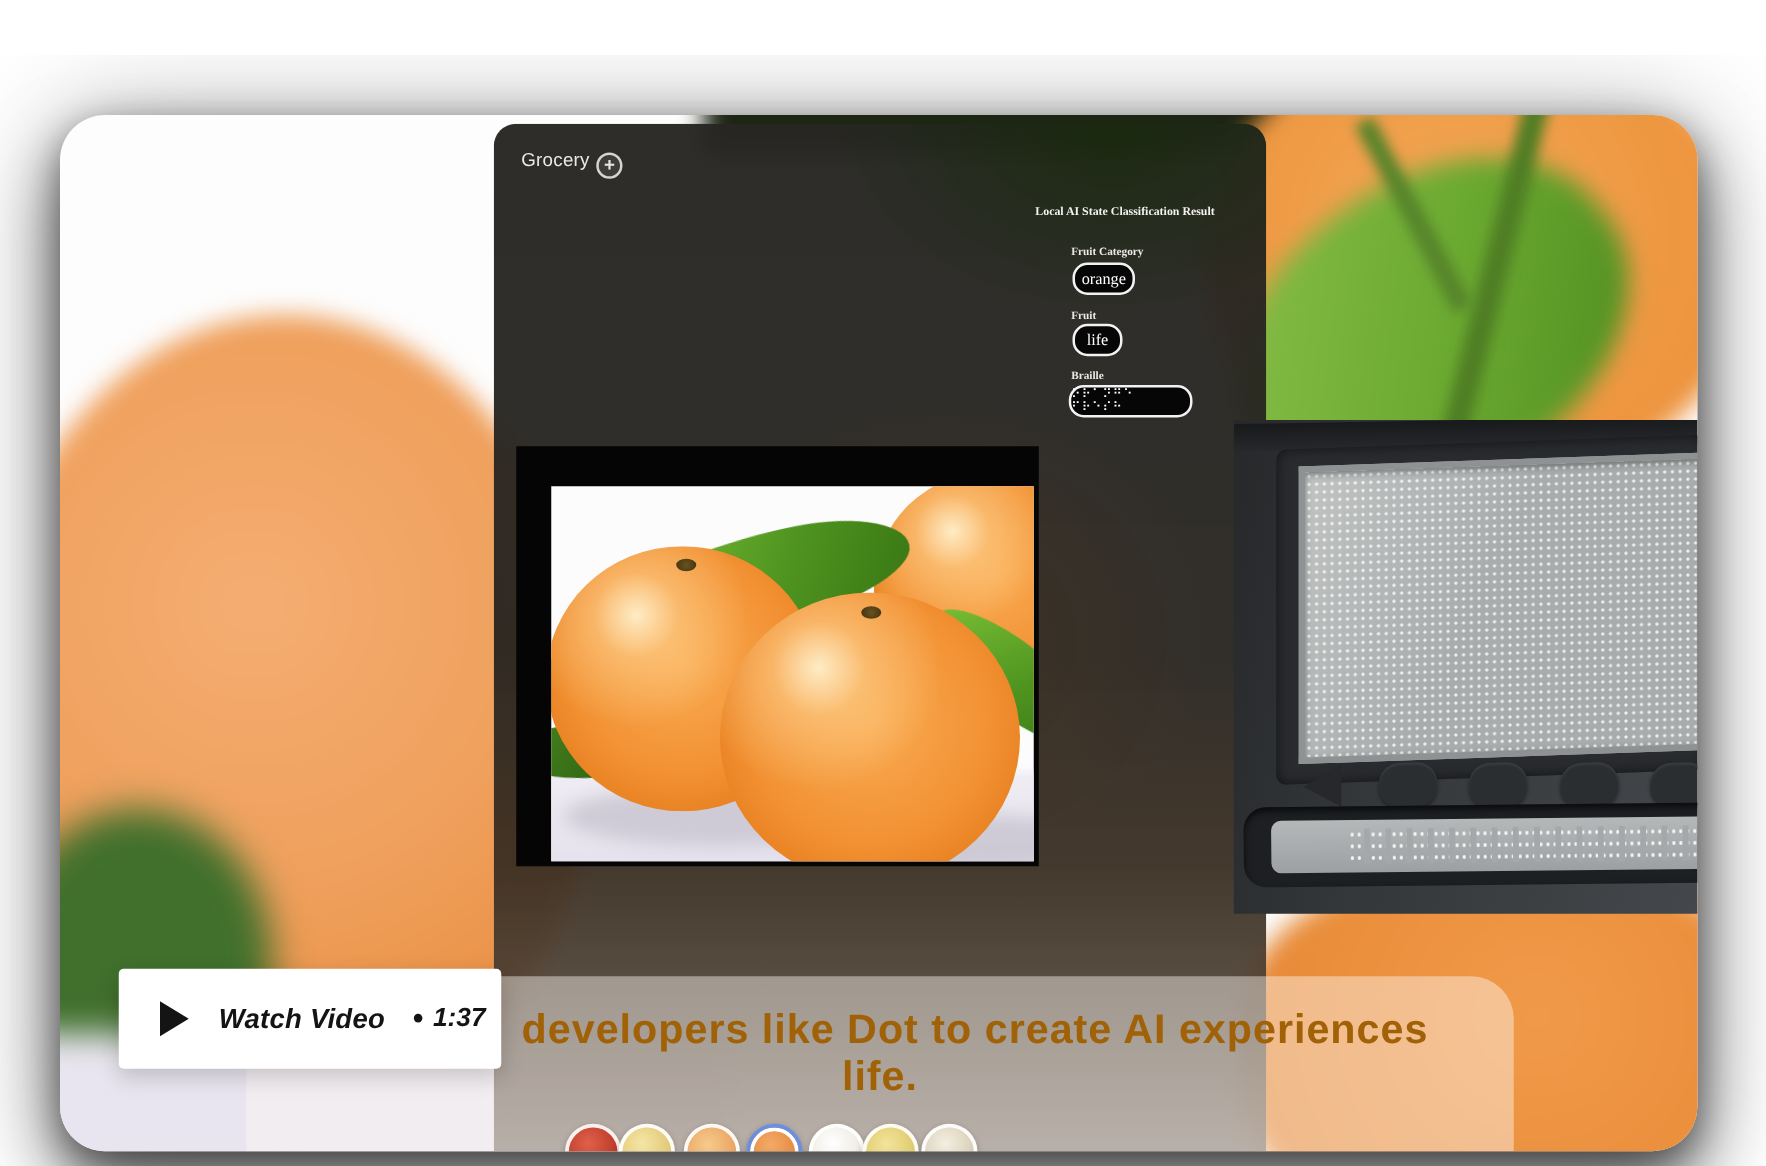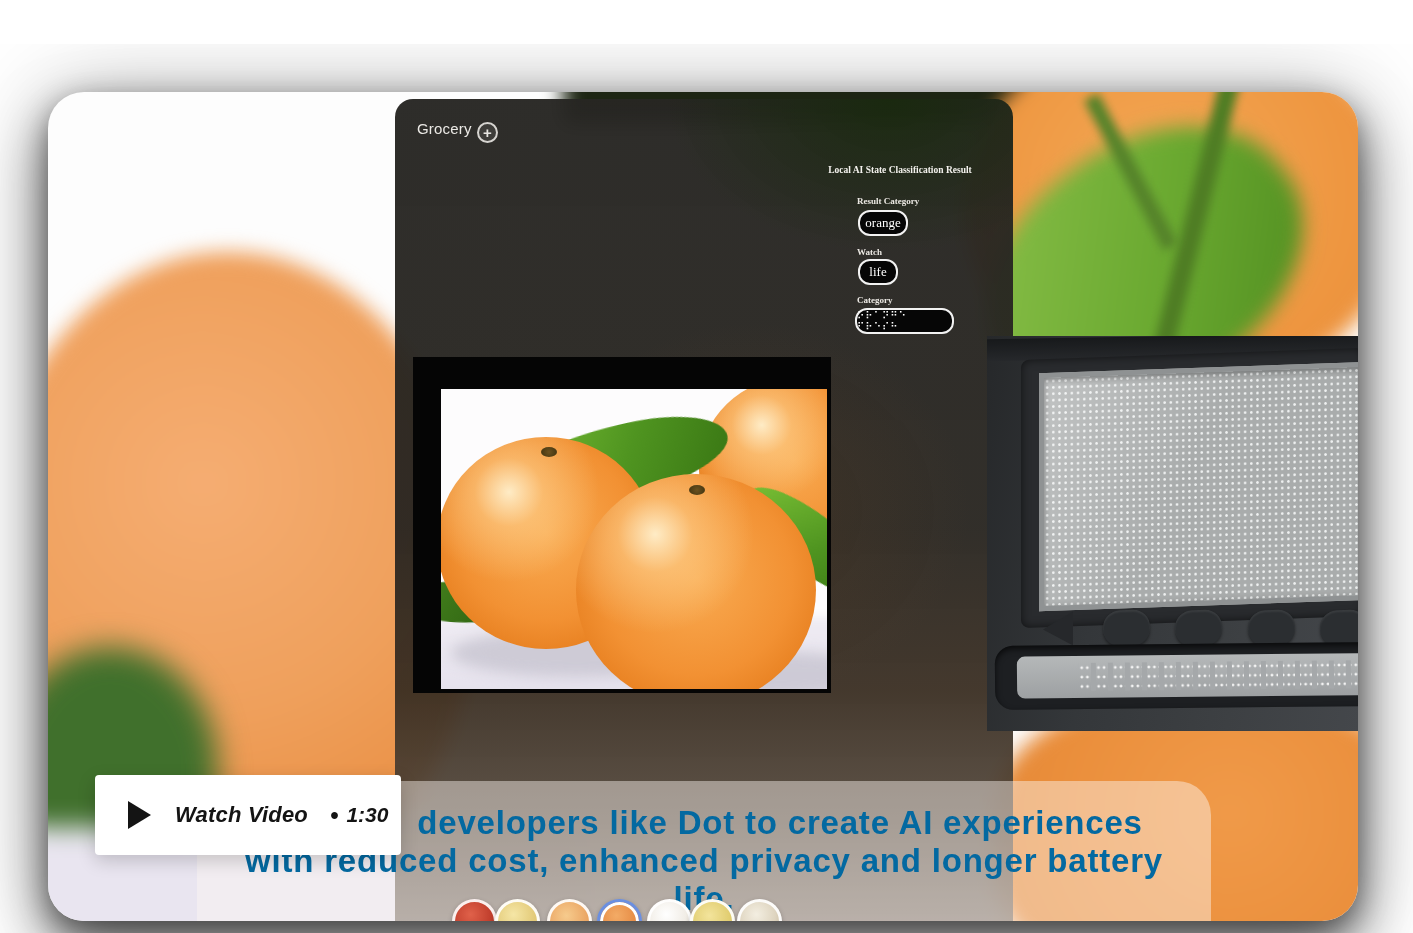--- a/index.html
+++ b/index.html
@@ -131,21 +131,21 @@
   .d-strip-dots { position:absolute; left:62px; right:2px; top:7px; bottom:7px;
     background-image:
       repeating-linear-gradient(90deg, rgba(160,163,165,0) 0 12px, #a5a8aa 12px 17px),
       radial-gradient(circle, #f4f4f4 1.25px, rgba(244,244,244,0) 1.6px);
     background-size:17px 100%, 5.6px 9.4px; }
 
   
   .caption-overlay { position:absolute; left:149px; top:689px; width:1014px; height:140px;
     background:rgba(252,247,242,0.45); border-radius:34px 34px 0 0; }
   .caption { position:absolute; left:149px; top:712px; width:1014px; text-align:center;
-    font-size:33px; line-height:38px; font-weight:bold; color:#0369a1; letter-spacing:0.8px; }
+    font-size:33px; line-height:38px; font-weight:bold; color:#a16207; letter-spacing:0.8px; }
   .cap-line { display:block; white-space:nowrap; }
   .cap-1 { transform:translateX(76px); }
 
   
   .fruit { position:absolute; top:807px; width:45px; height:45px; border-radius:50%;
     border:3px solid rgba(255,255,255,0.92); box-shadow:0 2px 5px rgba(0,0,0,0.25); }
   .f-apple   { left:404px; background:radial-gradient(circle at 40% 32%, #e0614a 0%, #c2402e 55%, #a92f22 100%); }
   .f-lemon   { left:447px; background:radial-gradient(circle at 40% 32%, #f5e6a6 0%, #e3ca78 60%, #d2b85f 100%); }
   .f-peach   { left:499px; background:radial-gradient(circle at 42% 35%, #f6cb8d 0%, #eba765 60%, #db8f4a 100%); }
   .f-orange  { left:549px; border:3px solid #6b8fe0; box-shadow:inset 0 0 0 3px #ffffff, 0 2px 5px rgba(0,0,0,0.3);
@@ -182,27 +182,27 @@
     <div class="blob bg-orange-br"></div>
 
     <div class="app-window">
       <div class="win-header">
         <div class="win-title">Grocery</div>
         <div class="win-add">+</div>
       </div>
 
       <div class="panel-title serif">Local AI State Classification Result</div>
 
-      <div class="field-label serif fl-0">Result Category</div>
+      <div class="field-label serif fl-0">Fruit Category</div>
       <div class="badge serif bd-0">orange</div>
 
-      <div class="field-label serif fl-1">Watch</div>
+      <div class="field-label serif fl-1">Fruit</div>
       <div class="badge serif bd-1">life</div>
 
-      <div class="field-label serif fl-2">Category</div>
+      <div class="field-label serif fl-2">Braille</div>
       <div class="badge bd-2">⠕⠗⠁⠝⠛⠑ ⠋⠗⠑⠎⠓</div>
 
       <div class="photo-frame">
         <div class="photo">
           <div class="ph-floor"></div>
           <div class="ph-shadow ph-sh1"></div>
           <div class="ph-shadow ph-sh2"></div>
           <div class="stem stem-main"></div>
           <div class="stem stem-branch"></div>
           <div class="tang tang-back"></div>
@@ -230,33 +230,32 @@
       <div class="d-strip-outer">
         <div class="d-strip">
           <div class="d-strip-dots"></div>
         </div>
       </div>
     </div>
 
     <div class="caption-overlay"></div>
     <div class="caption">
       <span class="cap-line cap-1">developers like Dot to create AI experiences</span>
-      <span class="cap-line">with reduced cost, enhanced privacy and longer battery</span>
       <span class="cap-line">life.</span>
     </div>
 
     <div class="fruit f-apple" title="apple"></div>
     <div class="fruit f-lemon" title="lemon"></div>
     <div class="fruit f-peach" title="peach"></div>
     <div class="fruit f-orange" title="orange"></div>
     <div class="fruit f-onion" title="onion"></div>
     <div class="fruit f-banana" title="banana"></div>
     <div class="fruit f-coconut" title="coconut"></div>
 
     <div class="watch-btn">
       <div class="play-tri"></div>
       <span class="watch-label">Watch Video</span>
       <span class="watch-sep">•</span>
-      <span class="watch-time">1:30</span>
+      <span class="watch-time">1:37</span>
     </div>
 
   </div>
 </div>
 
 </body></html>

